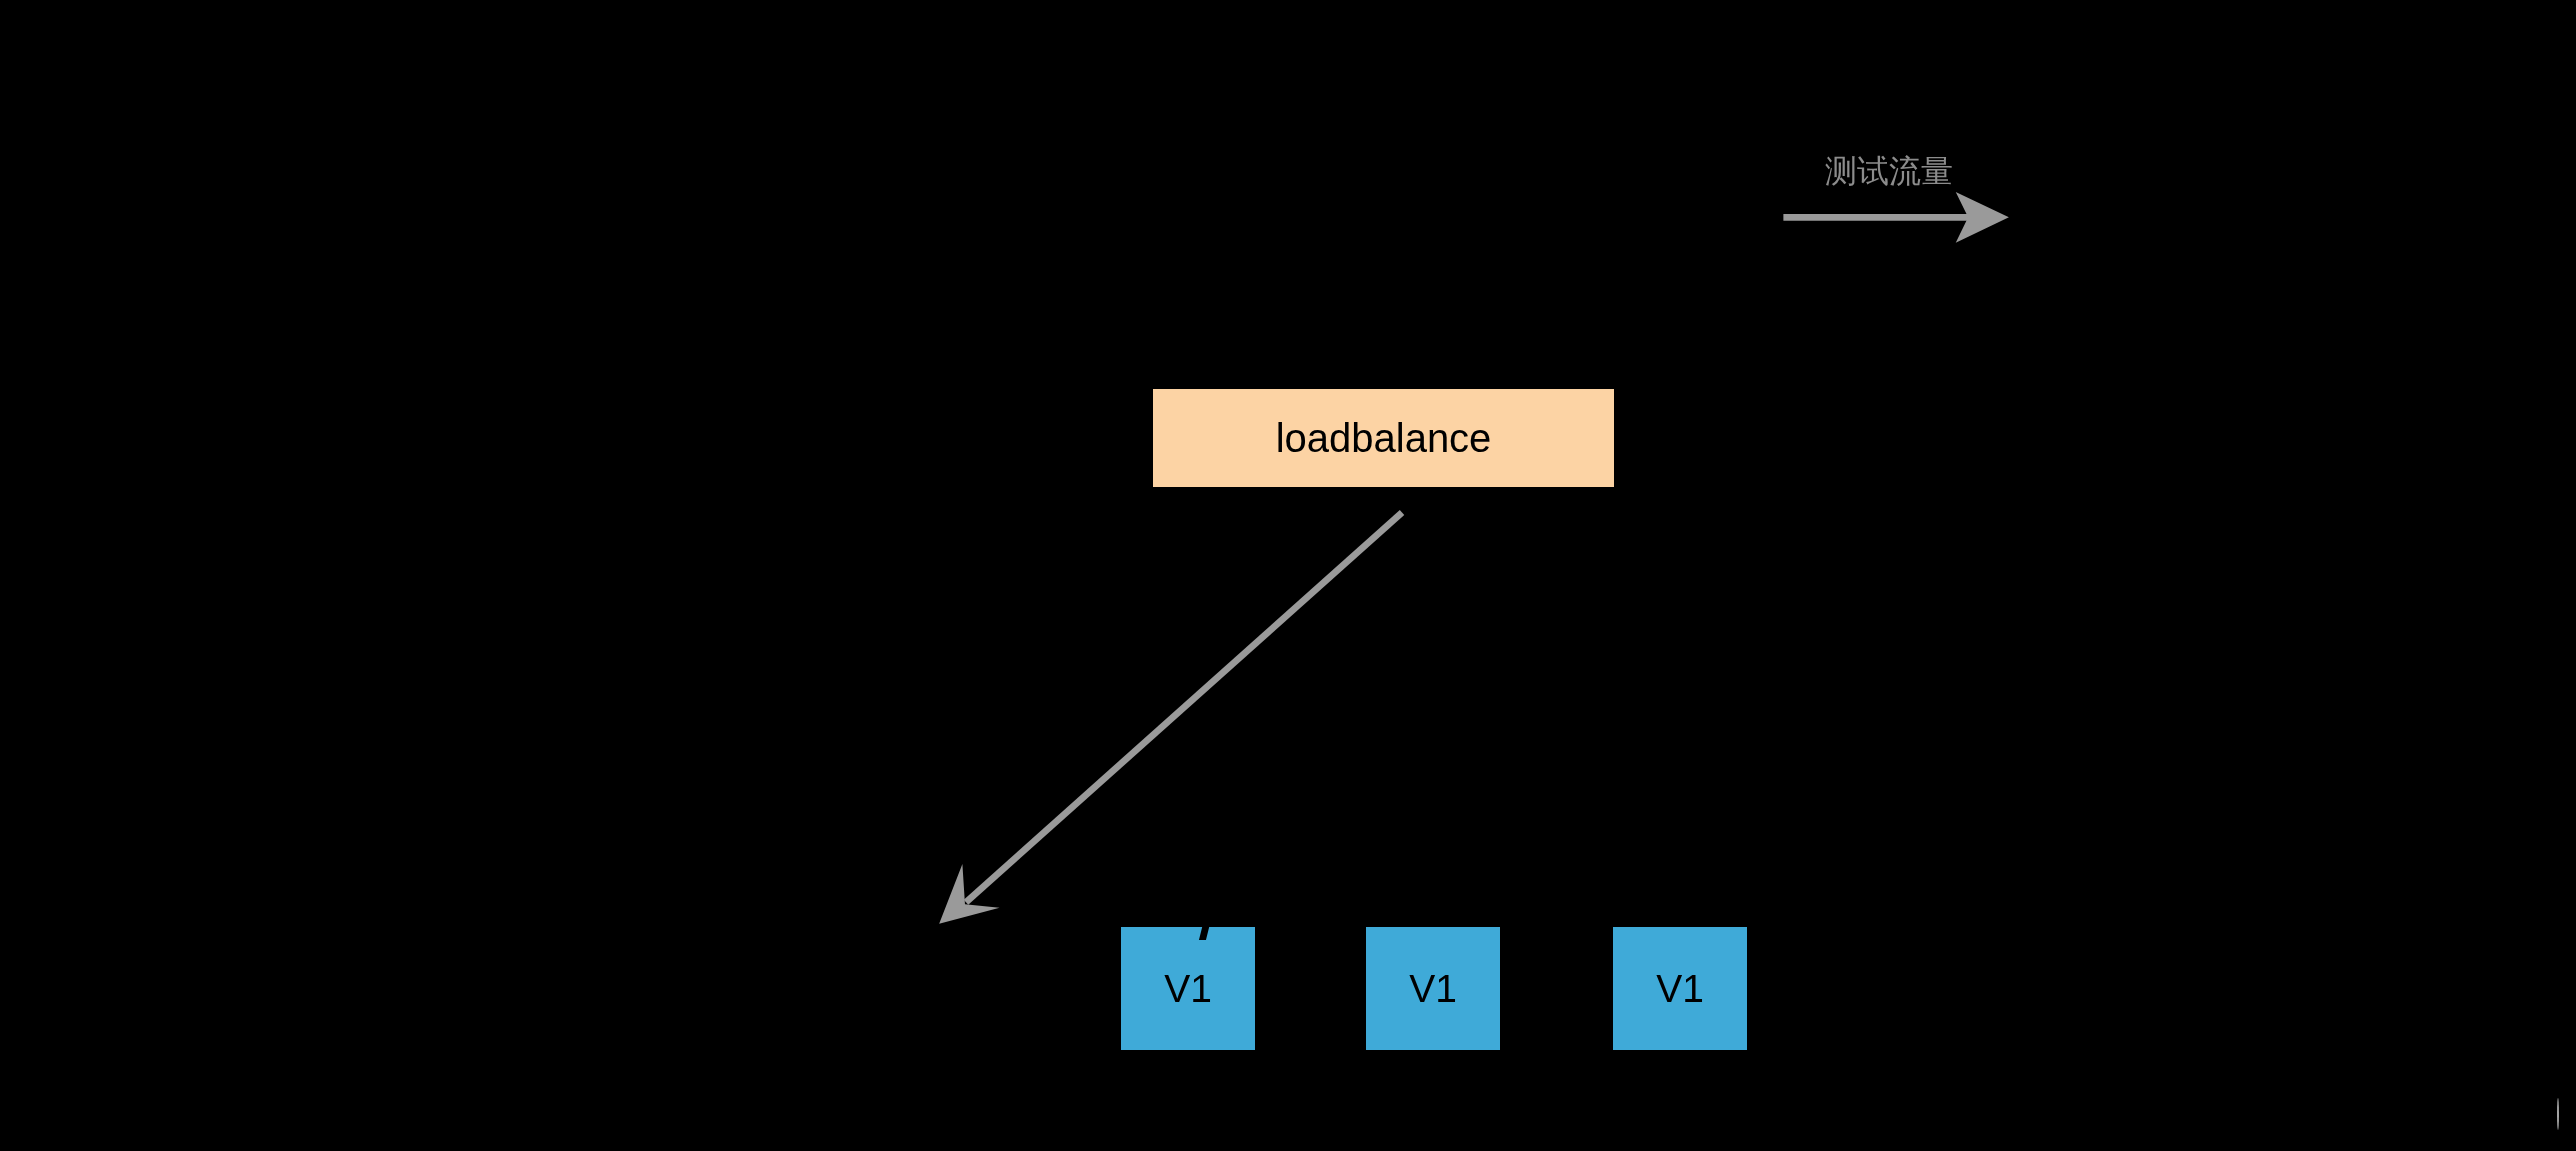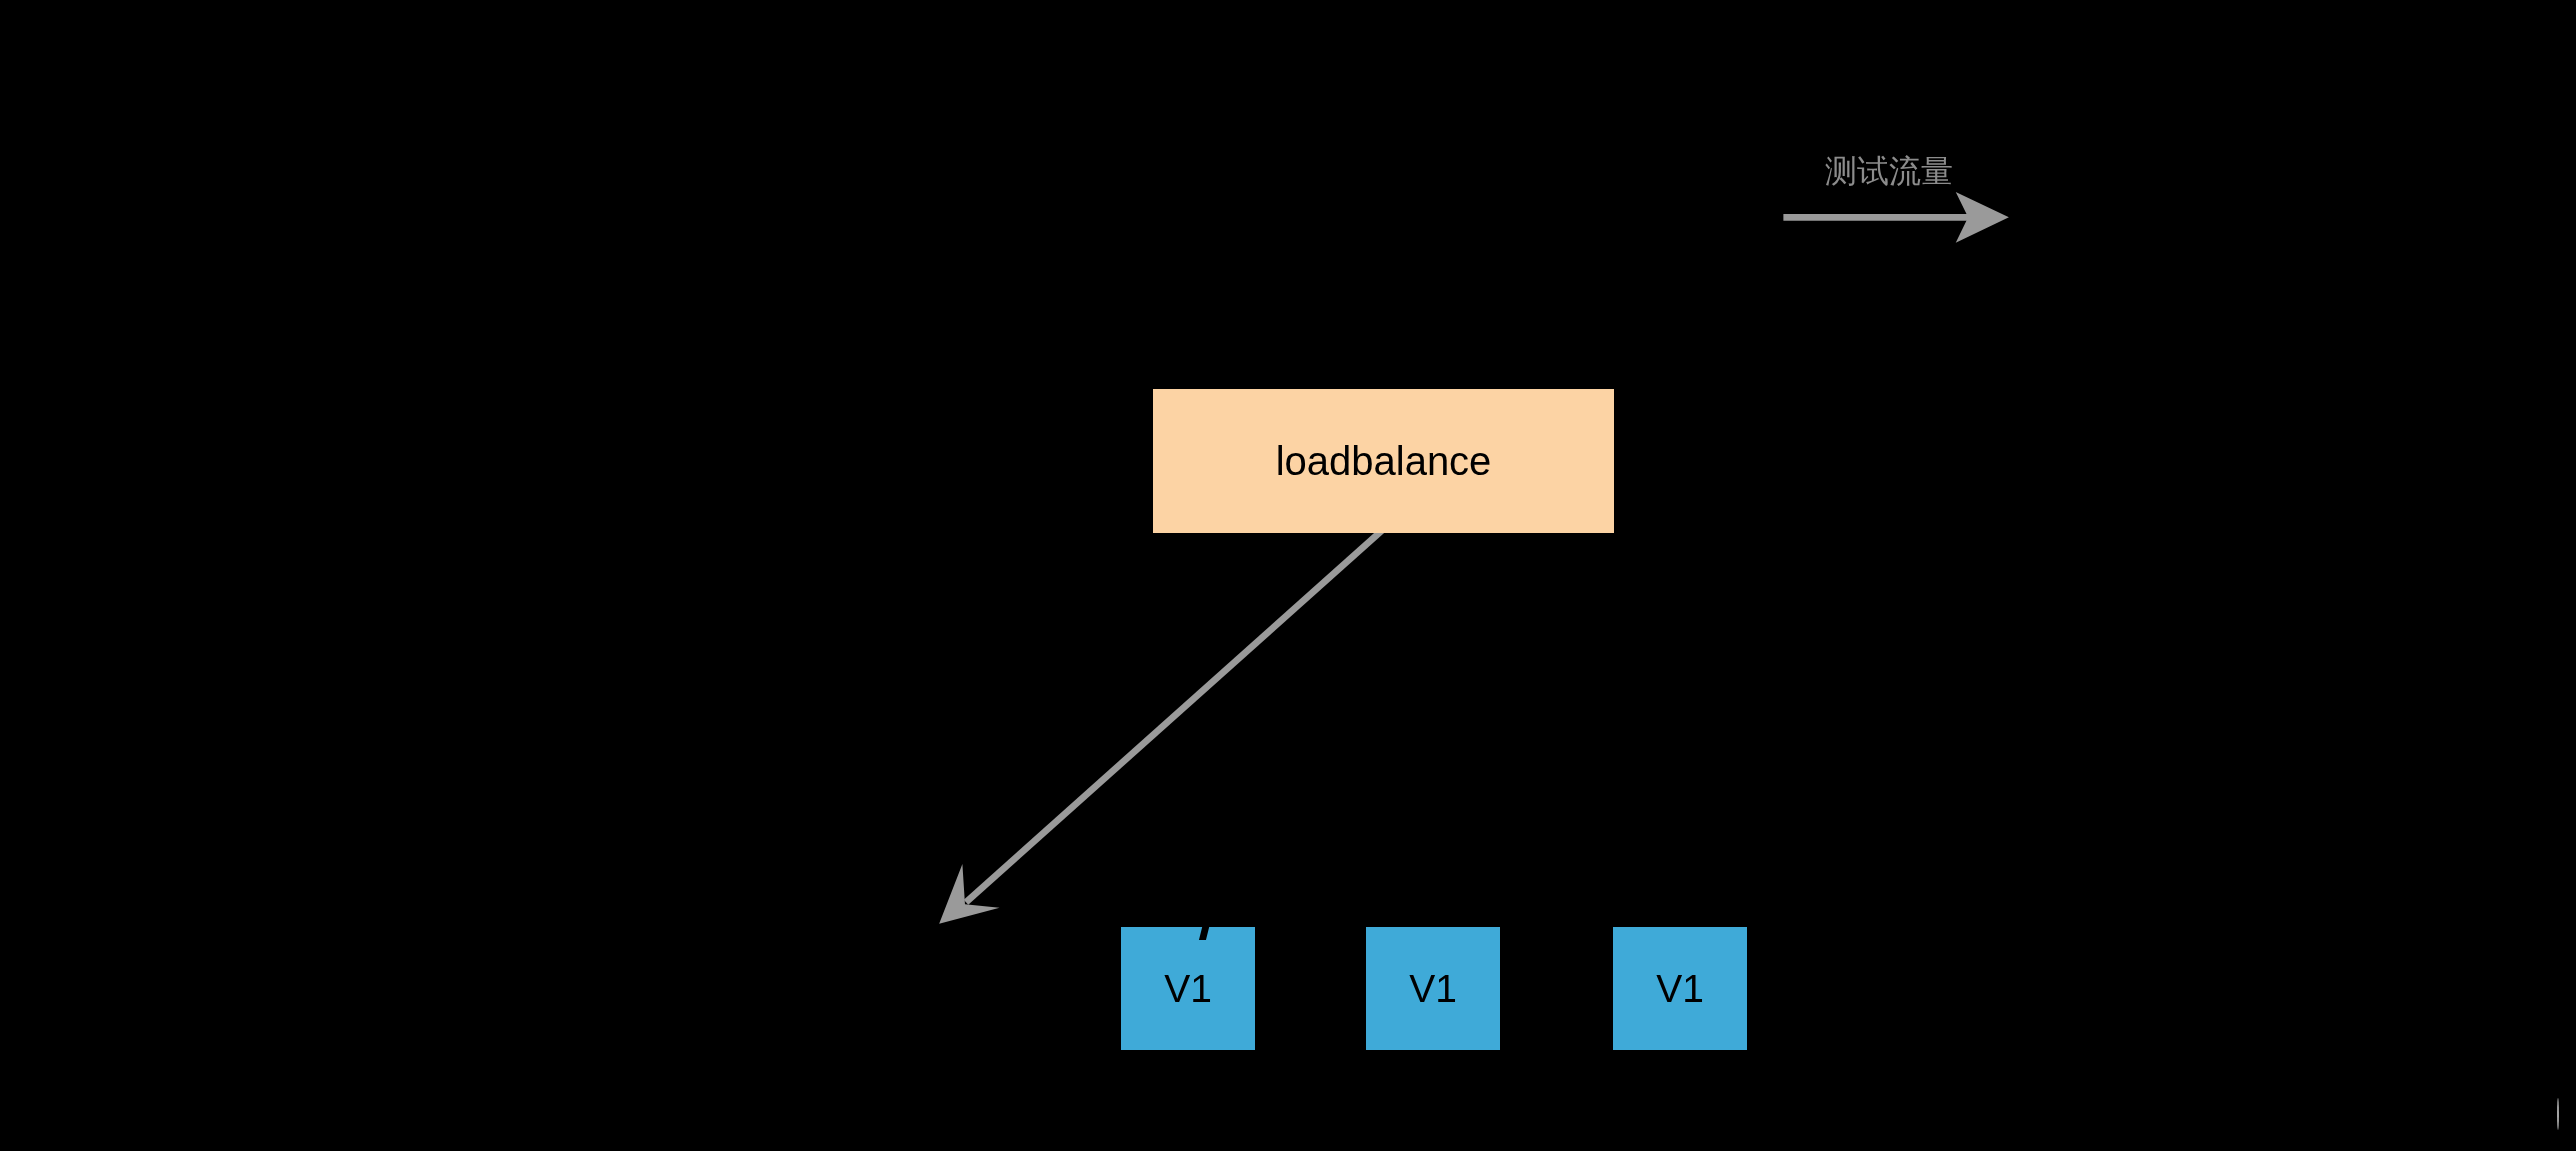--- a/index.html
+++ b/index.html
@@ -32,21 +32,21 @@
     display: flex;
     align-items: center;
     justify-content: center;
     color: #000000;
     line-height: 1;
   }
   .node-lb {
     left: 1153px;
     top: 389px;
     width: 461px;
-    height: 144px;
+    height: 98px;
     background: #FCD3A4;
     font-size: 40px;
   }
   .node-v {
     top: 927px;
     width: 134px;
     height: 123px;
     font-size: 39px;
   }
   .node-v2 { left: 875px; background: #949494; }

